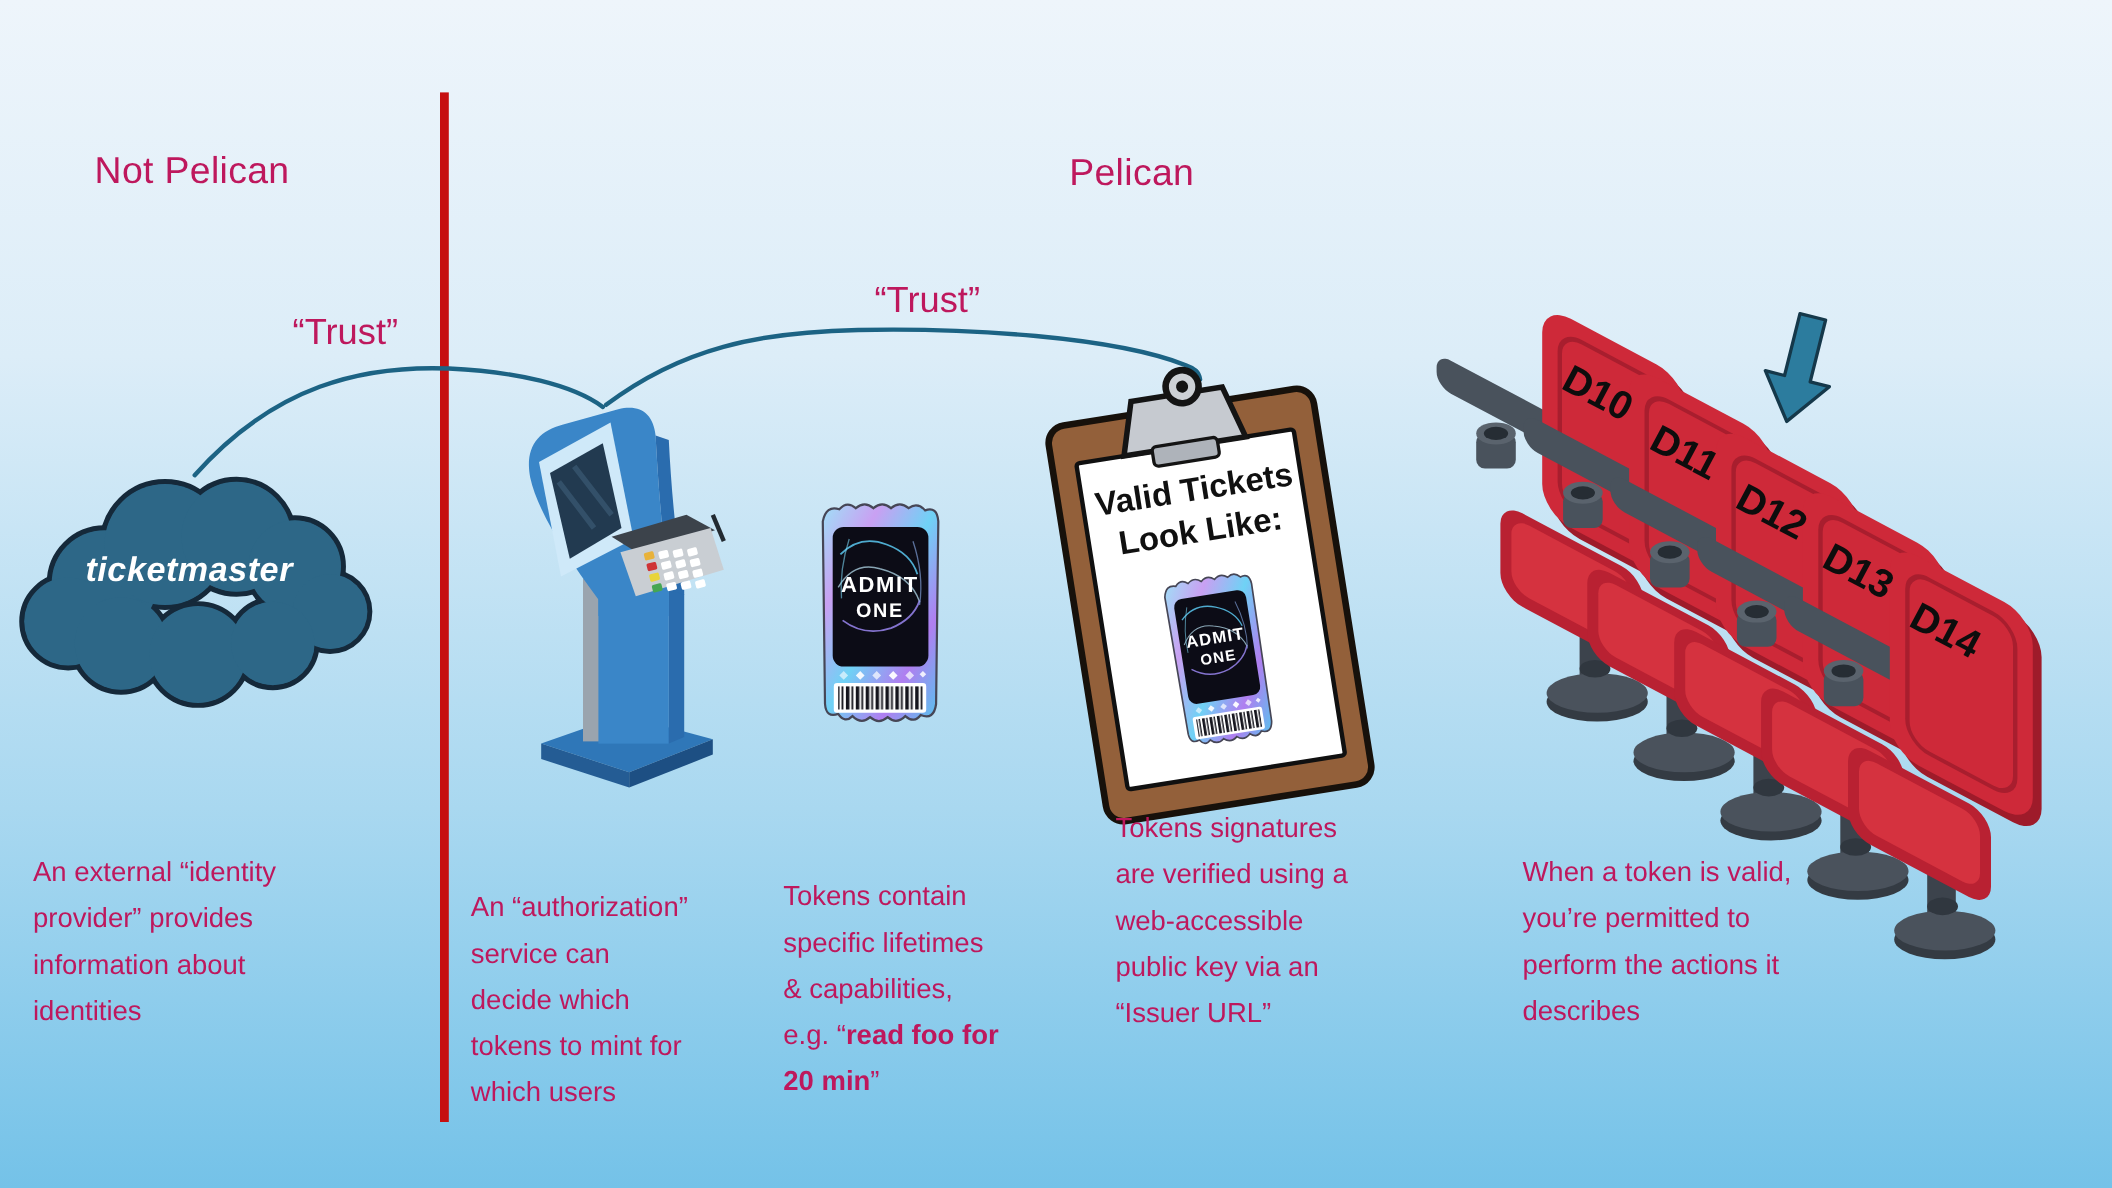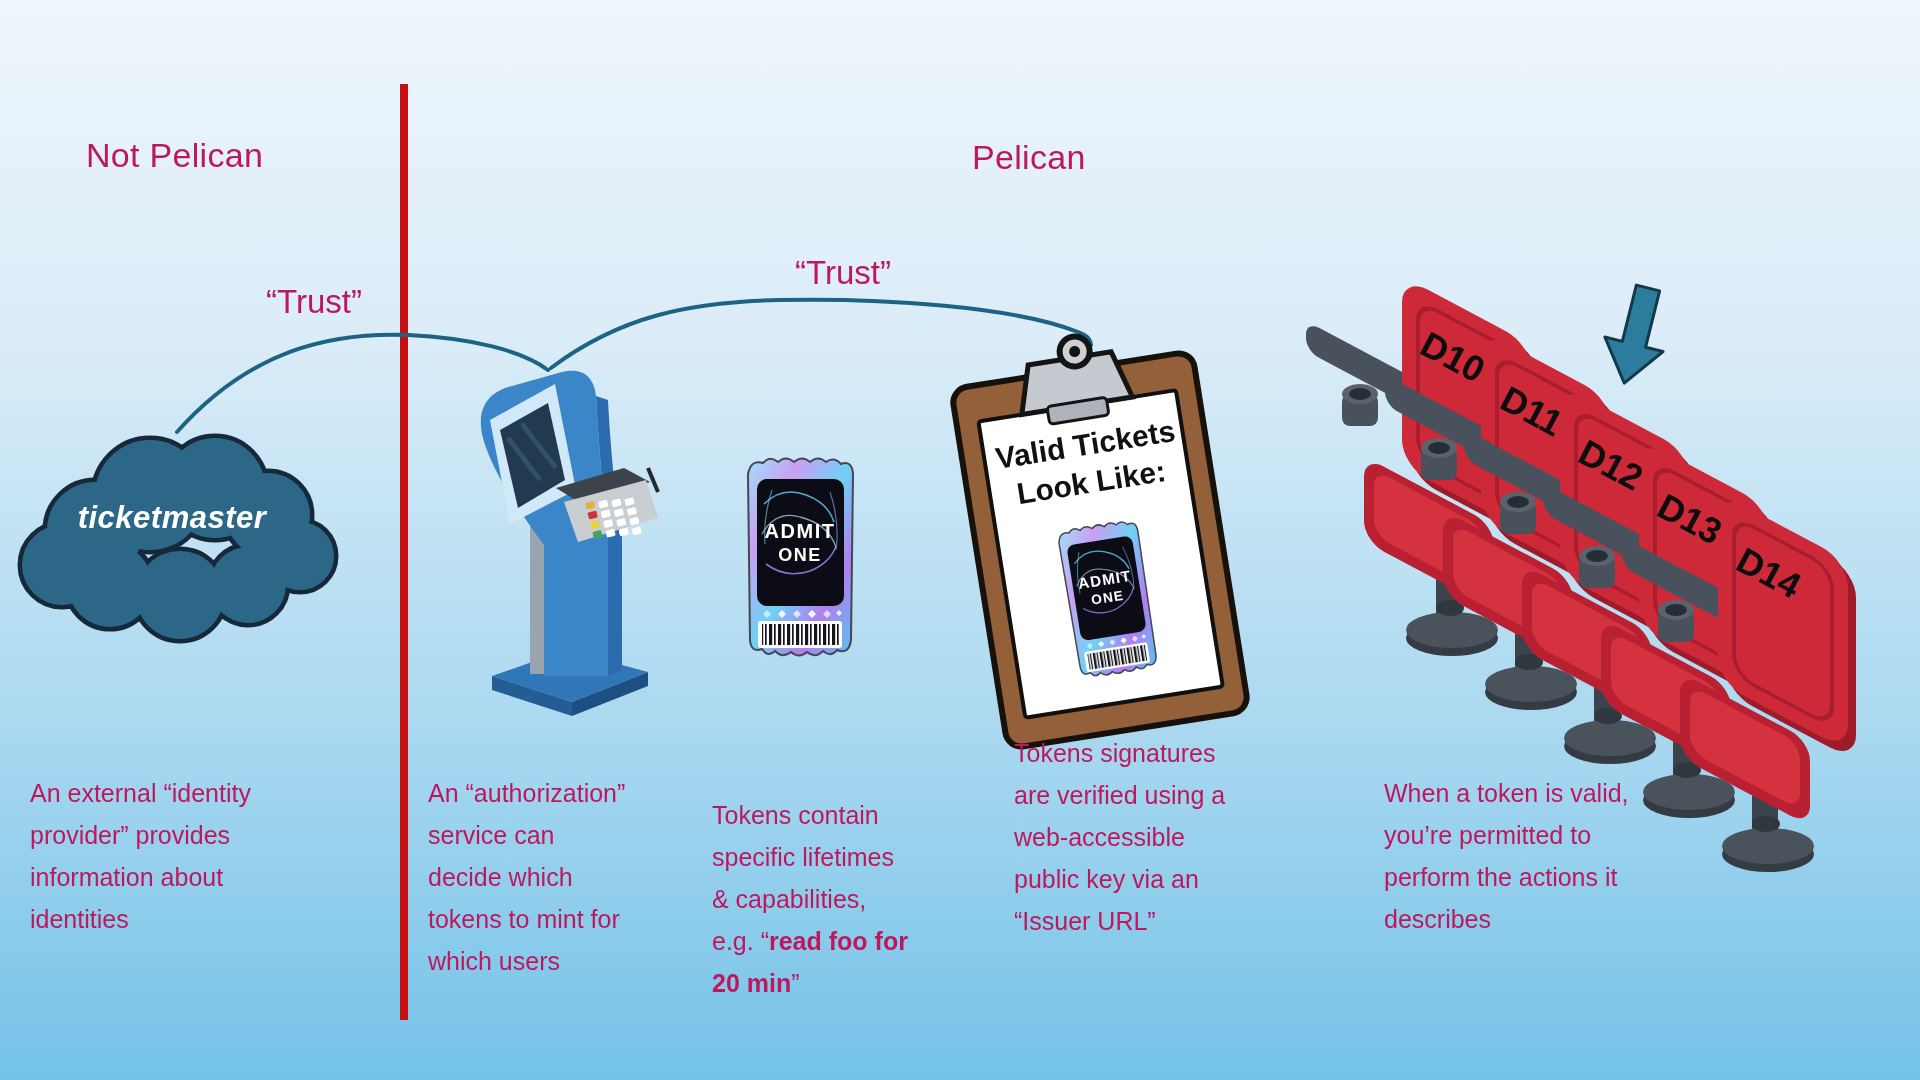--- a/index.html
+++ b/index.html
@@ -183,21 +183,21 @@
 
 <div class="label title" style="left:86px;top:136px">Not Pelican</div>
 <div class="label title" style="left:972px;top:138px">Pelican</div>
 <div class="label trust" style="left:266px;top:283px">“Trust”</div>
 <div class="label trust" style="left:795px;top:254px">“Trust”</div>
 
 <div class="label caption" style="left:30px;top:772px">An external “identity
 provider” provides
 information about
 identities</div>
-<div class="label caption" style="left:428px;top:772px">An “authorization”
+<div class="label caption" style="left:428px;top:804px">An “authorization”
 service can
 decide which
 tokens to mint for
 which users</div>
 <div class="label caption" style="left:712px;top:794px"><span>Tokens contain
 specific lifetimes
 &amp; capabilities,
 e.g. “</span><b>read foo for
 20 min</b><span>”</span></div>
 <div class="label caption" style="left:1014px;top:732px">Tokens signatures

